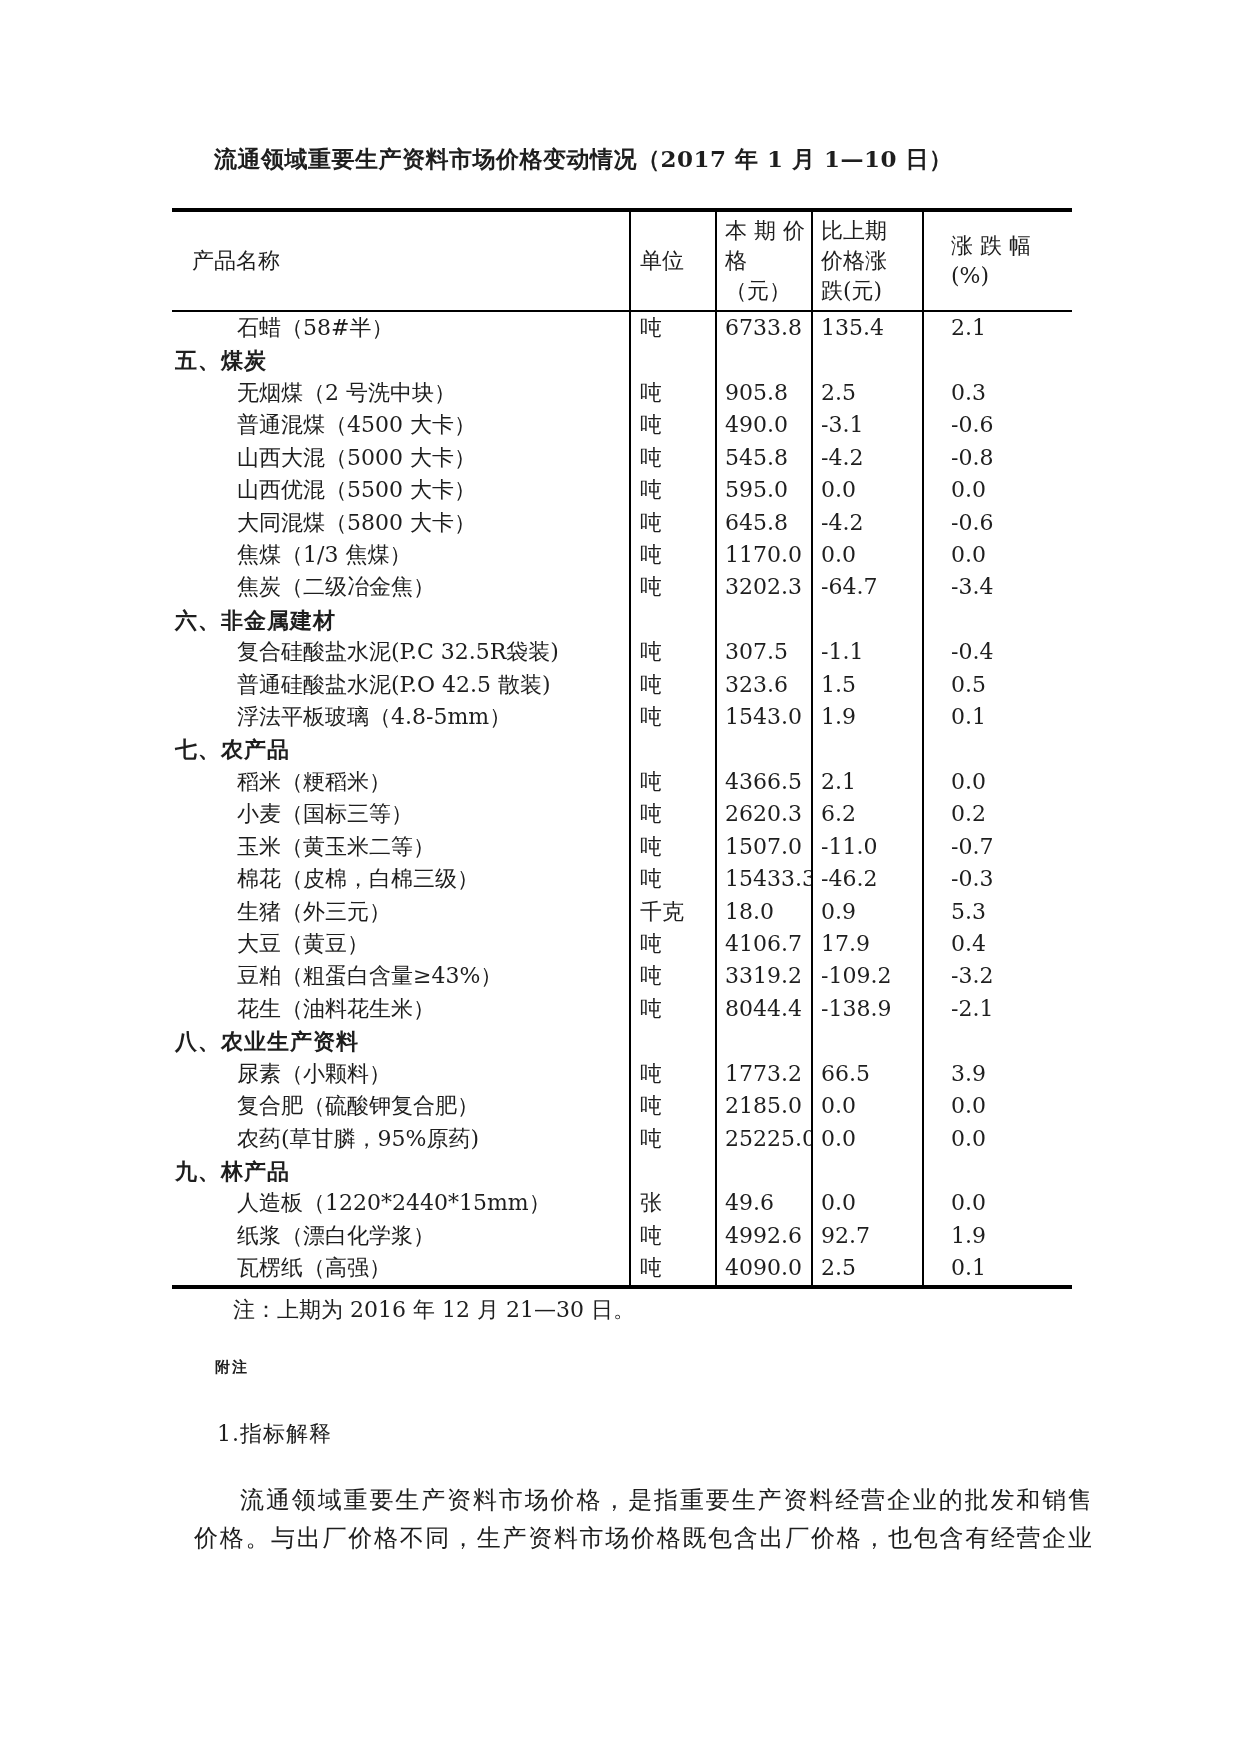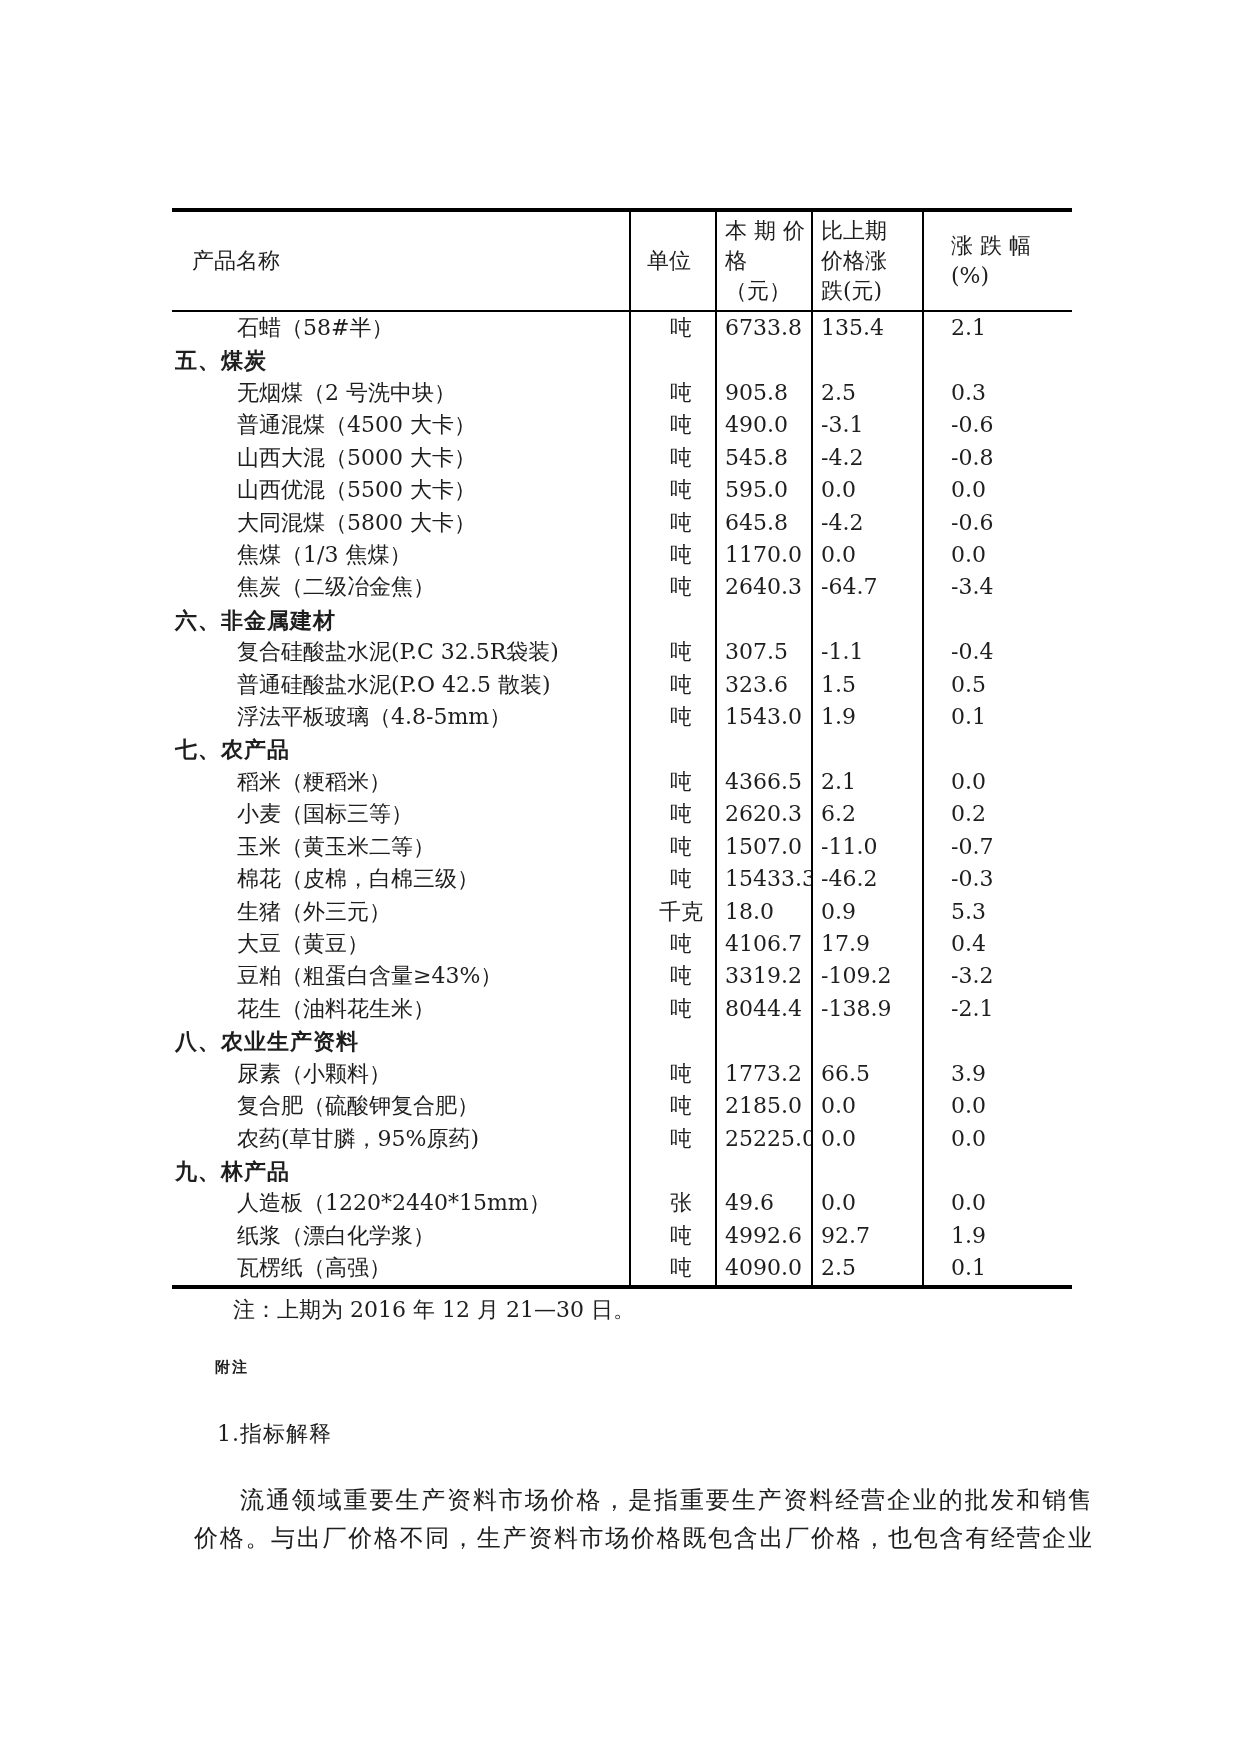--- a/index.html
+++ b/index.html
@@ -48,21 +48,21 @@
   }
   .trow .cell {
     font-size: 22px;
     line-height: 32.43px;
     white-space: nowrap;
     overflow: hidden;
   }
   .c-product { width: 457px; padding-left: 20px; }
   .trow .c-product { padding-left: 65px; }
   .trow.section .c-product { padding-left: 3px; font-weight: bold; letter-spacing: 1px; }
-  .c-unit    { width: 86px;  border-left: 2px solid #000; padding-left: 16px; text-align: center; }
+  .c-unit    { width: 86px;  border-left: 2px solid #000; padding-left: 9px; }
   .c-price   { width: 96px; border-left: 2px solid #000; padding-left: 8px; }
   .c-change  { width: 111px; border-left: 2px solid #000; padding-left: 8px; }
   .c-pct     { width: 134px; border-left: 2px solid #000; padding-left: 27px; }
   .note {
     position: absolute;
     left: 233px;
     top: 1295px;
     font-size: 22px;
     white-space: nowrap;
     text-align: right;
@@ -94,20 +94,21 @@
     text-align: justify;
     text-align-last: justify;
     margin-left: 22px;
   }
 </style>
 </head>
 <body>
 
 <div class="page">
 
+  <div class="doc-title">流通领域重要生产资料市场价格变动情况（2017 年 1 月 1—10 日）</div>
 
   <div class="price-table">
     <div class="thead">
       <div class="cell c-product">产品名称</div>
       <div class="cell c-unit">单位</div>
       <div class="cell c-price">本 期 价
 格（元）</div>
       <div class="cell c-change">比上期
 价格涨
 跌(元)</div>
@@ -167,21 +168,21 @@
         <div class="trow">
           <div class="cell c-product">焦煤（1/3 焦煤）</div>
           <div class="cell c-unit">吨</div>
           <div class="cell c-price">1170.0</div>
           <div class="cell c-change">0.0</div>
           <div class="cell c-pct">0.0</div>
         </div>
         <div class="trow">
           <div class="cell c-product">焦炭（二级冶金焦）</div>
           <div class="cell c-unit">吨</div>
-          <div class="cell c-price">2640.3</div>
+          <div class="cell c-price">3202.3</div>
           <div class="cell c-change">-64.7</div>
           <div class="cell c-pct">-3.4</div>
         </div>
         <div class="trow section">
           <div class="cell c-product">六、非金属建材</div>
           <div class="cell c-unit"></div>
           <div class="cell c-price"></div>
           <div class="cell c-change"></div>
           <div class="cell c-pct"></div>
         </div>

